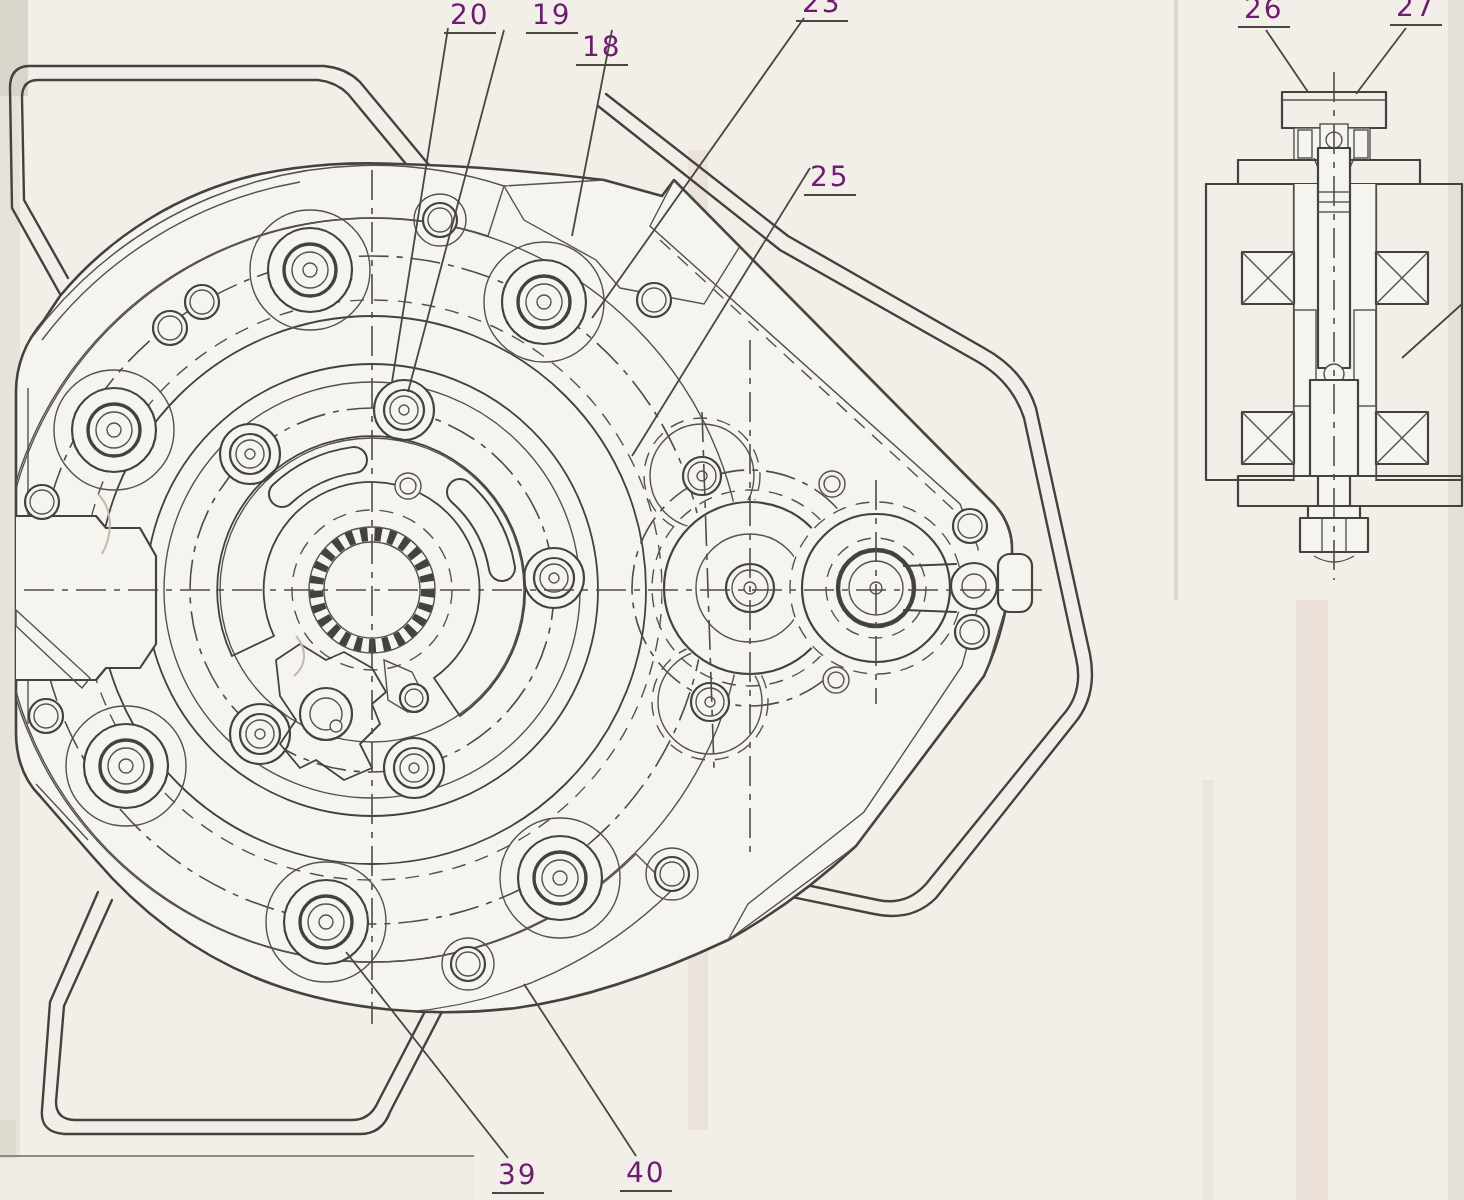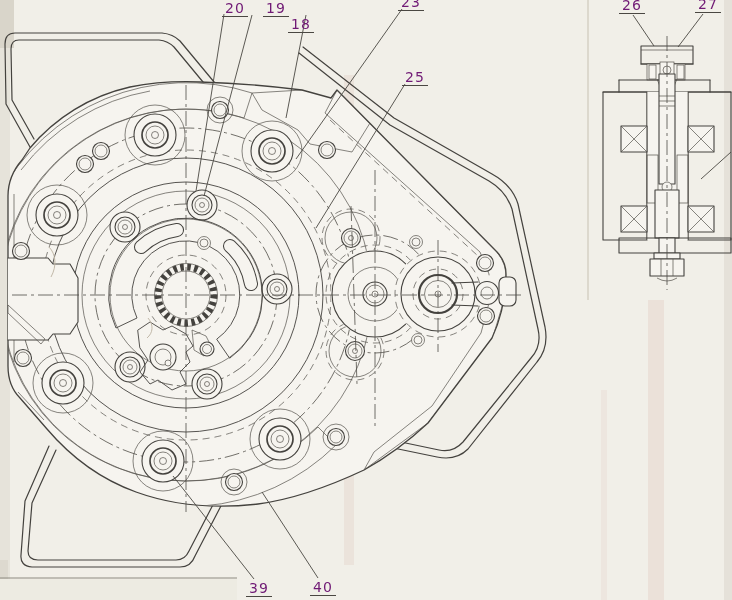--- a/index.html
+++ b/index.html
@@ -321,20 +321,20 @@
     <line x1="254" y1="579" x2="173" y2="476"></line>
     <line x1="731" y1="152" x2="701" y2="179"></line>
   </g>
 </svg>
 
 <div>
   <div class="callout" style="left:222px;top:1px;">20</div>
   <div class="callout" style="left:263px;top:1px;">19</div>
   <div class="callout" style="left:288px;top:1px;margin-top:16px;">18</div>
   <div class="callout" style="left:398px;top:-5px;">23</div>
-  <div class="callout" style="left:402px;top:70px;">25</div>
+  <div class="callout" style="left:402px;top:82px;">25</div>
   <div class="callout" style="left:619px;top:-2px;">26</div>
   <div class="callout" style="left:695px;top:-3px;">27</div>
   <div class="callout" style="left:310px;top:580px;">40</div>
   <div class="callout" style="left:246px;top:581px;">39</div>
 </div>
 
 </div>
 
 </body></html>

